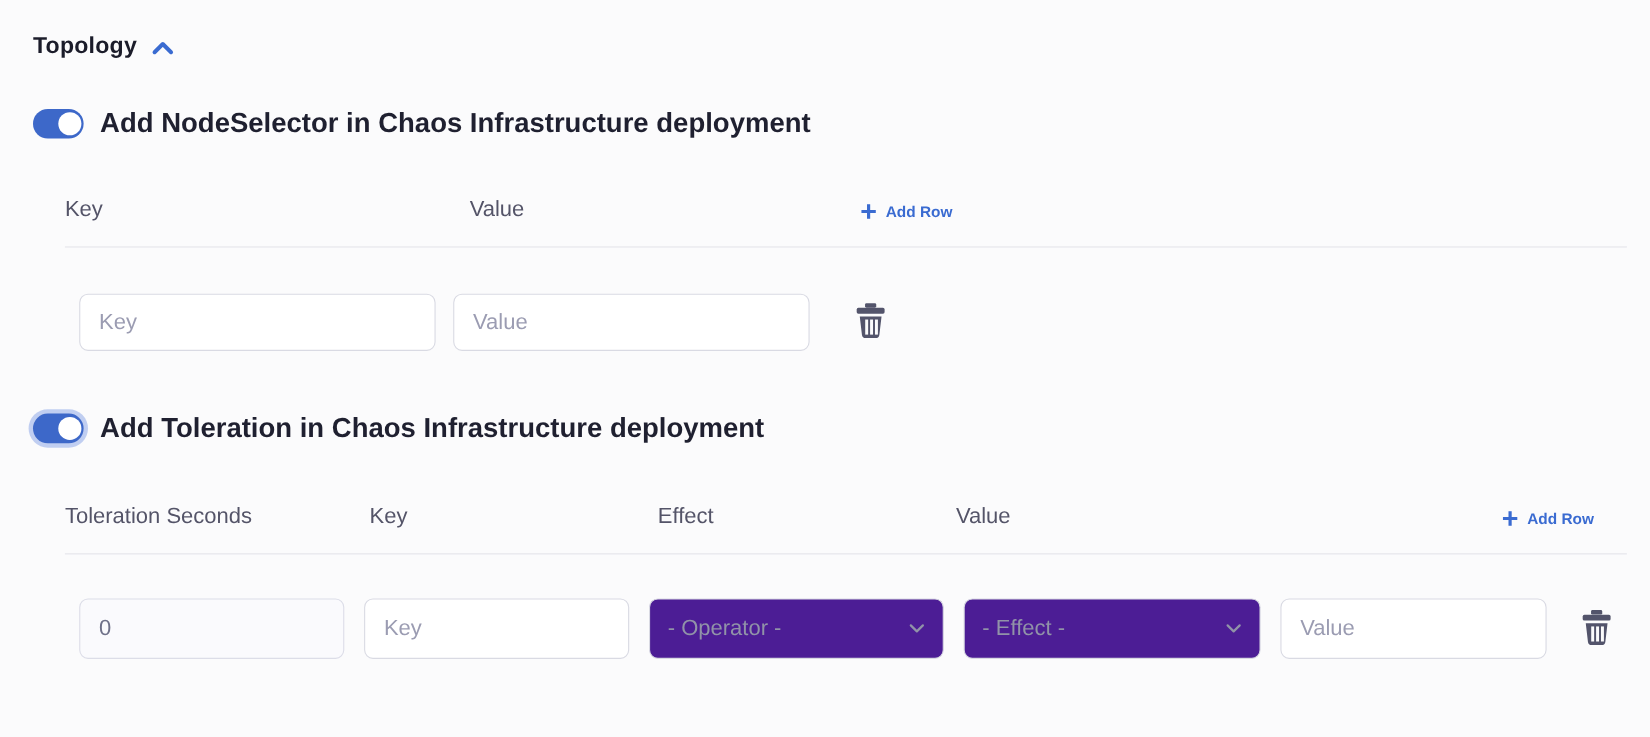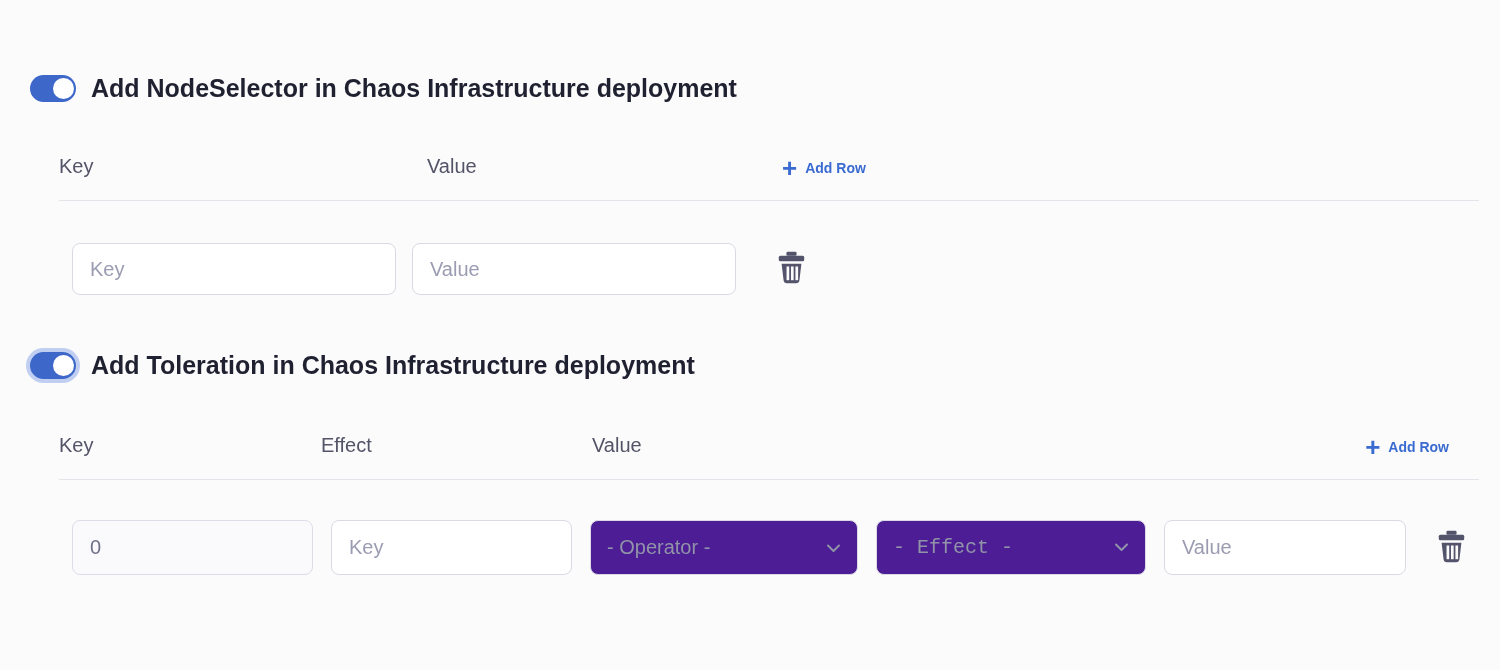--- a/index.html
+++ b/index.html
@@ -73,34 +73,42 @@
   .w-sec { width:241px; background:#fafafd; border-color:#dcdde8; }
   .w-key { width:241px; }
   .w-val { width:242px; }
 
   .sel {
     display:flex; align-items:center; justify-content:space-between;
     border:1px solid #d9dae3; border-radius:8px; background:#4c1d95;
     padding:0 16px; cursor:pointer;
   }
   .sel.w-op  { width:268px; }
-  .sel.w-eff { width:270px;font-family:Liberation Mono, monospace; }
+  .sel.w-eff { width:270px; }
   .sel .sel-text { font-size:20px; color:#9193a8; }
 
   .trash-btn {
     background:none; border:none; cursor:pointer; display:inline-flex;
     padding:0; margin-left:40px;
   }
   .tol .trash-btn { margin-left:30px; }
 </style>
 </head>
 <body>
 
 <div class="page">
 
+  <div class="section-head">
+    <span class="section-title">Topology</span>
+    <span class="chev-up">
+      <svg width="22" height="15" viewBox="0 0 22 15">
+        <path d="M3.5 11.5 L11 4 L18.5 11.5" fill="none" stroke="#3a6bd1" stroke-width="3.6" stroke-linecap="round" stroke-linejoin="round"></path>
+      </svg>
+    </span>
+  </div>
 
   <div class="toggle-row">
     <button class="switch">
       <span class="knob"></span>
     </button>
     <span class="toggle-label">Add NodeSelector in Chaos Infrastructure deployment</span>
   </div>
 
   <div class="tbl">
     <div class="tbl-head">
@@ -136,20 +144,21 @@
 
   <div class="toggle-row second">
     <button class="switch focused">
       <span class="knob"></span>
     </button>
     <span class="toggle-label">Add Toleration in Chaos Infrastructure deployment</span>
   </div>
 
   <div class="tbl">
     <div class="tbl-head tol">
+      <span class="th c-tolsec">Toleration Seconds</span>
       <span class="th c-key2">Key</span>
       <span class="th c-eff">Effect</span>
       <span class="th c-val2">Value</span>
       <button class="add-row right">
         <span class="plus">+</span>
         <span class="lbl">Add Row</span>
       </button>
     </div>
 
     <div class="input-row tol">

